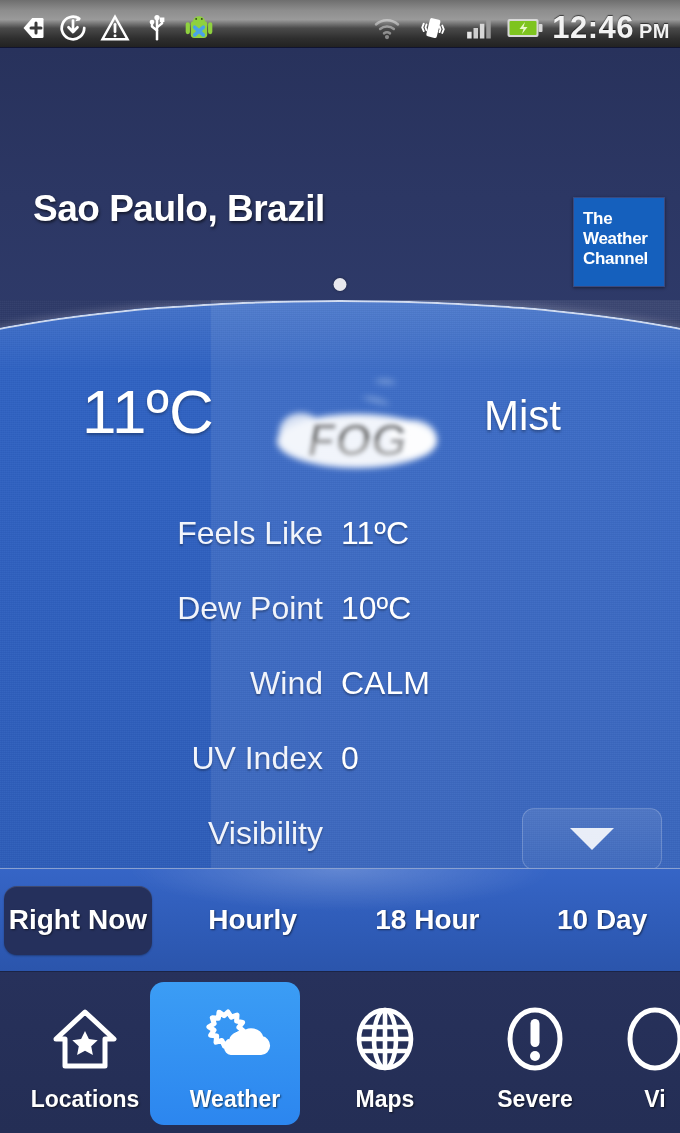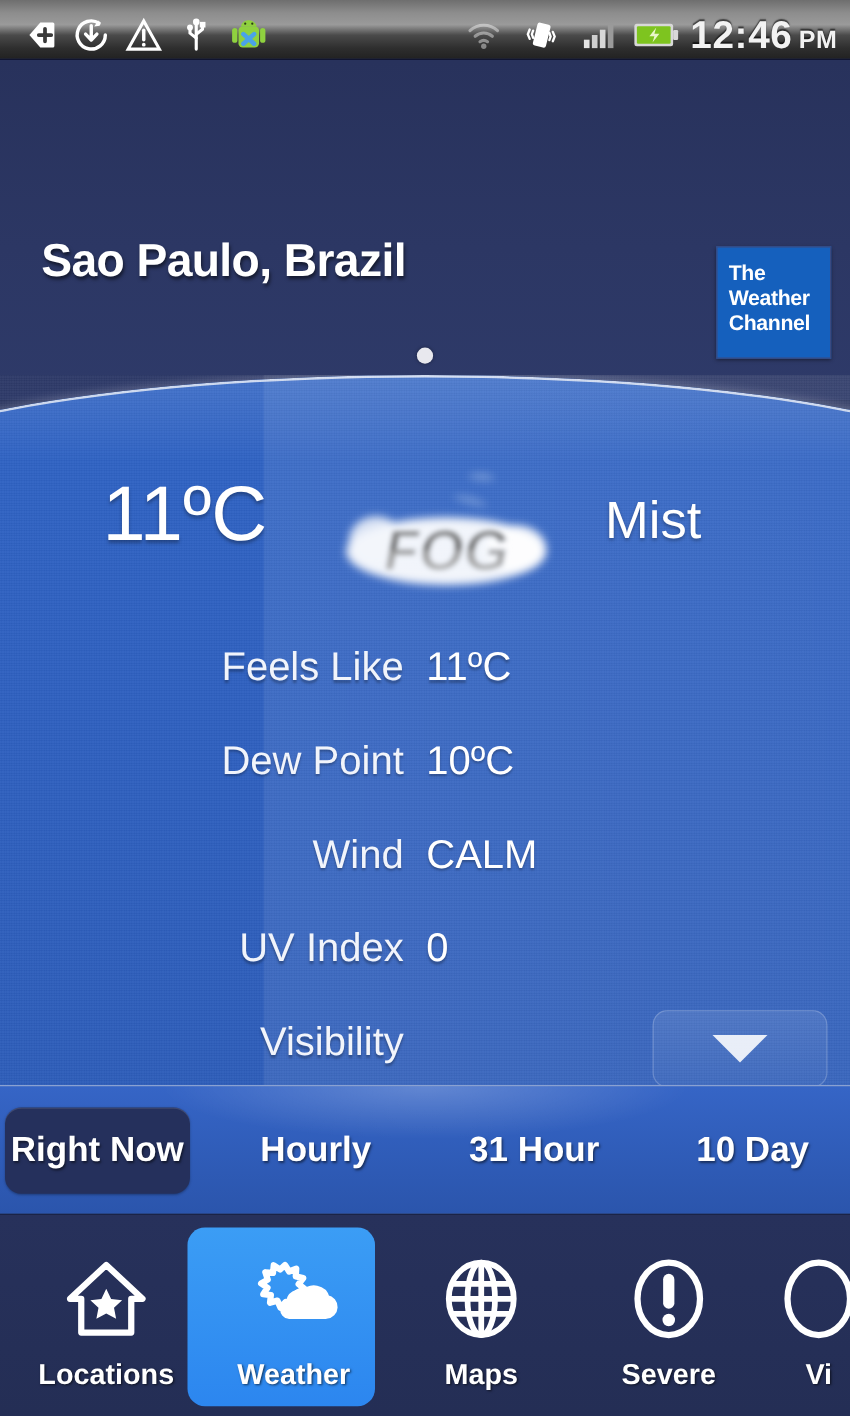--- a/index.html
+++ b/index.html
@@ -348,21 +348,21 @@
   </div>
 
   <div class="tabstrip">
     <div class="tab active">
       <span>Right Now</span>
     </div>
     <div class="tab">
       <span>Hourly</span>
     </div>
     <div class="tab">
-      <span>31 Hour</span>
+      <span>18 Hour</span>
     </div>
     <div class="tab">
       <span>10 Day</span>
     </div>
   </div>
 
   <div class="navbar">
 
     <div class="nav-item">
       <div class="nav-ico">

